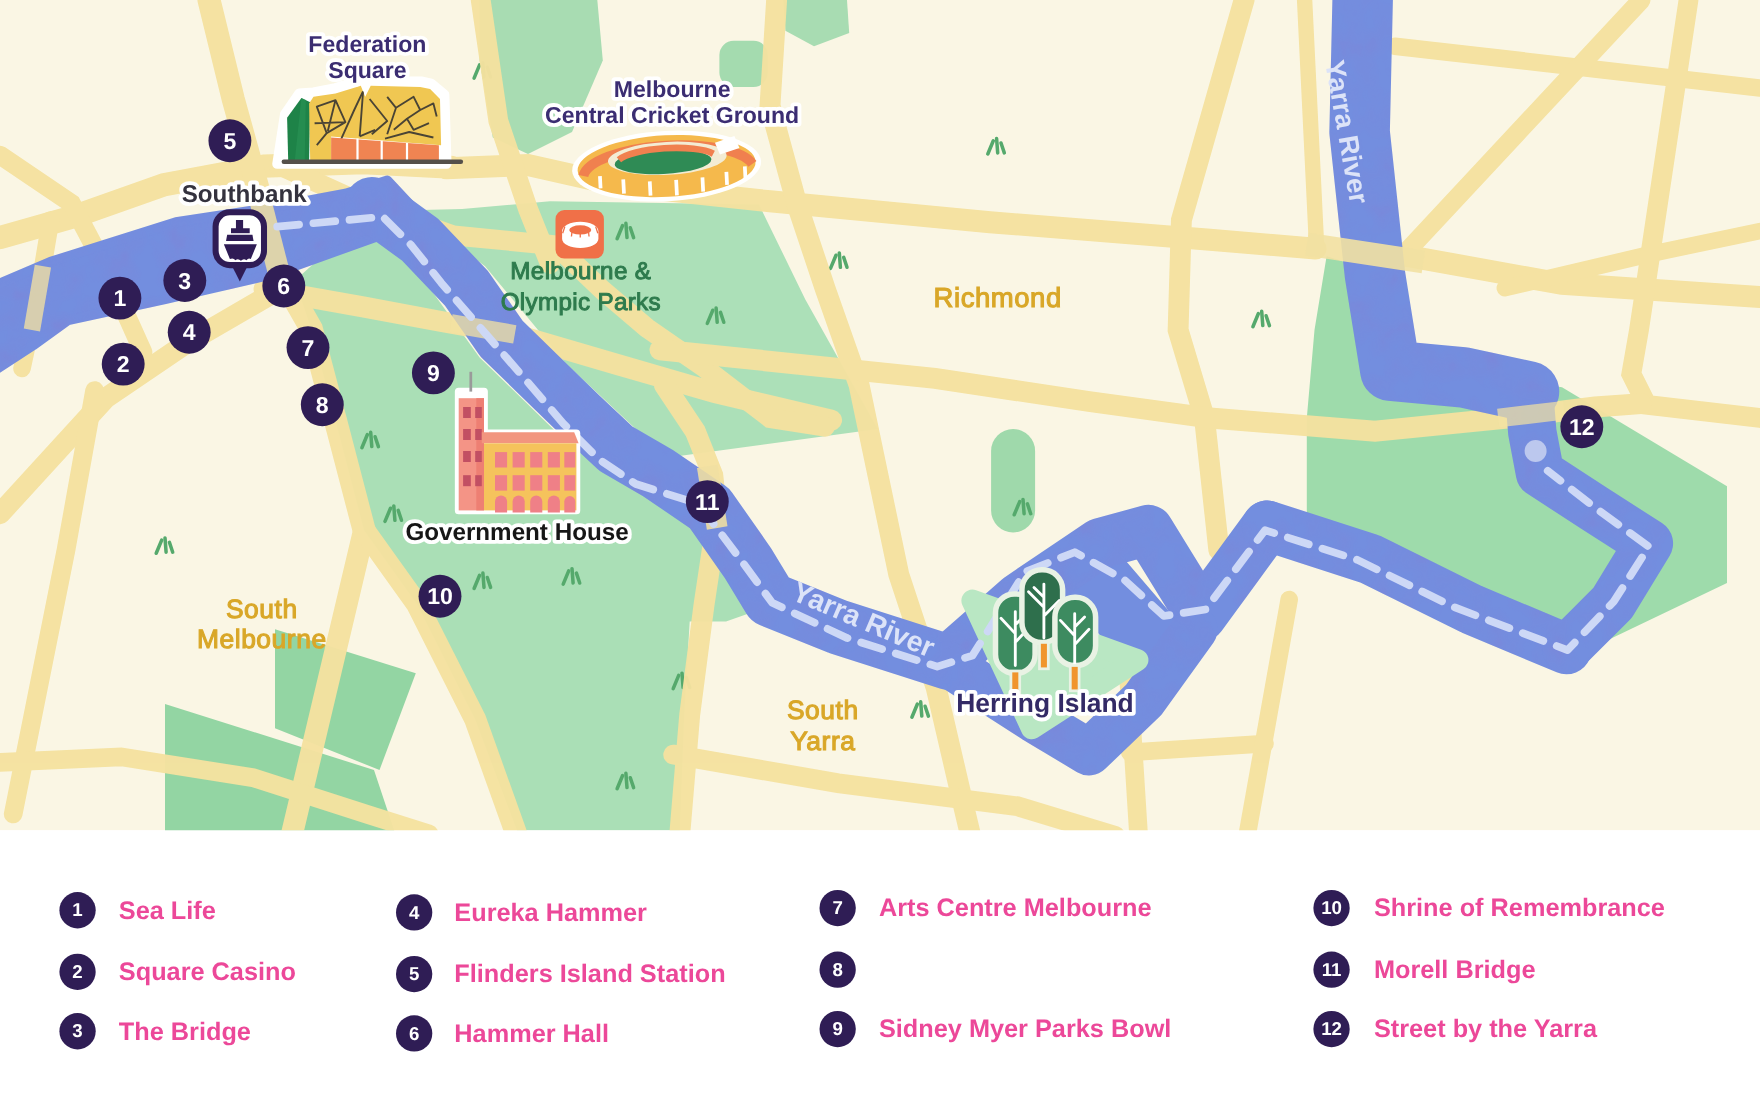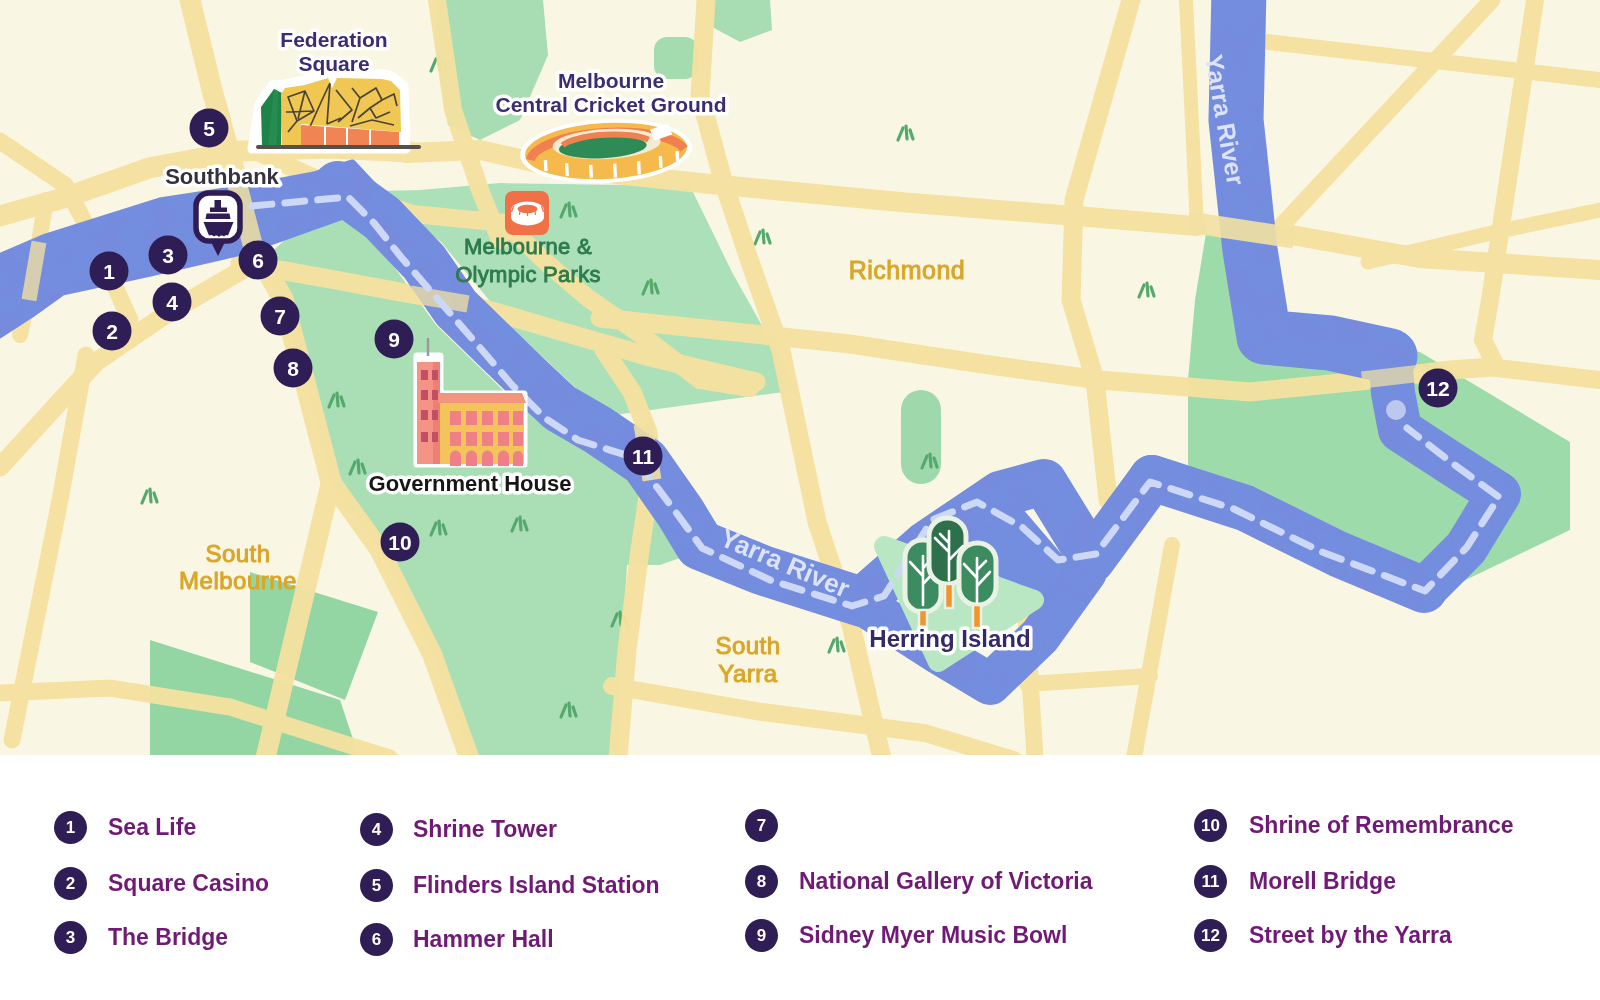--- a/index.html
+++ b/index.html
@@ -1,19 +1,19 @@
 <!DOCTYPE html>
 <html><head>
 <meta charset="utf-8">
 <style>
 html,body{margin:0;padding:0;width:1600px;height:1000px;background:#ffffff;font-family:"Liberation Sans",sans-serif;overflow:hidden}
 #map{position:absolute;left:0;top:0}
 .legend{position:absolute;left:0;top:755px;width:1600px;height:245px;background:#ffffff}
 .lc{position:absolute;width:33px;height:33px;border-radius:50%;background:#2f1d55;color:#fff;font-size:17px;font-weight:700;text-align:center;line-height:33px}
-.lt{position:absolute;font-size:23px;font-weight:600;color:#701a75;white-space:nowrap;line-height:33px}
+.lt{position:absolute;font-size:23px;font-weight:600;color:#ec4899;white-space:nowrap;line-height:33px}
 </style>
 </head>
 <body>
 <svg id="map" width="1600" height="755" viewBox="0 0 1600 755">
 <defs>
 <filter id="mottle" x="-5%" y="-5%" width="110%" height="110%">
 <feTurbulence type="fractalNoise" baseFrequency="0.04 0.035" numOctaves="3" seed="11" result="t"></feTurbulence>
 <feComponentTransfer in="t" result="tt">
           <feFuncA type="table" tableValues="0 0 0.25 0.9"></feFuncA>
         </feComponentTransfer>
@@ -358,35 +358,35 @@
 <div class="lc" style="left:54px;top:56px">1</div>
     <div class="lt" style="left:108px;top:56px">Sea Life</div>
 
 <div class="lc" style="left:54px;top:112px">2</div>
     <div class="lt" style="left:108px;top:112px">Square Casino</div>
 
 <div class="lc" style="left:54px;top:166px">3</div>
     <div class="lt" style="left:108px;top:166px">The Bridge</div>
 
 <div class="lc" style="left:360px;top:58px">4</div>
-    <div class="lt" style="left:413px;top:58px">Shrine Tower</div>
+    <div class="lt" style="left:413px;top:58px">Eureka Hammer</div>
 
 <div class="lc" style="left:360px;top:114px">5</div>
     <div class="lt" style="left:413px;top:114px">Flinders Island Station</div>
 
 <div class="lc" style="left:360px;top:168px">6</div>
     <div class="lt" style="left:413px;top:168px">Hammer Hall</div>
 
 <div class="lc" style="left:745px;top:54px">7</div>
+    <div class="lt" style="left:799px;top:54px">Arts Centre Melbourne</div>
 
 <div class="lc" style="left:745px;top:110px">8</div>
-    <div class="lt" style="left:799px;top:110px">National Gallery of Victoria</div>
 
 <div class="lc" style="left:745px;top:164px">9</div>
-    <div class="lt" style="left:799px;top:164px">Sidney Myer Music Bowl</div>
+    <div class="lt" style="left:799px;top:164px">Sidney Myer Parks Bowl</div>
 
 <div class="lc" style="left:1194px;top:54px">10</div>
     <div class="lt" style="left:1249px;top:54px">Shrine of Remembrance</div>
 
 <div class="lc" style="left:1194px;top:110px">11</div>
     <div class="lt" style="left:1249px;top:110px">Morell Bridge</div>
 
 <div class="lc" style="left:1194px;top:164px">12</div>
     <div class="lt" style="left:1249px;top:164px">Street by the Yarra</div>
 </div>

